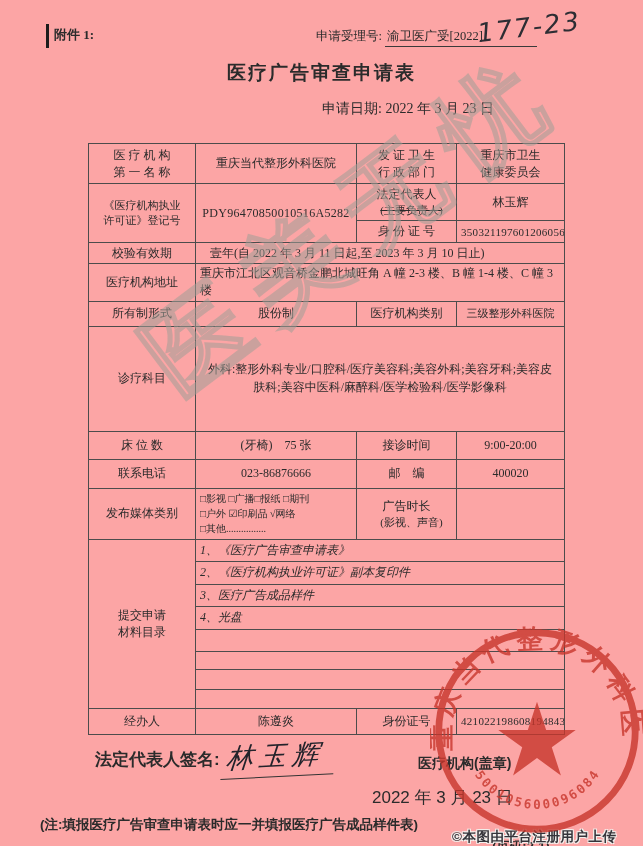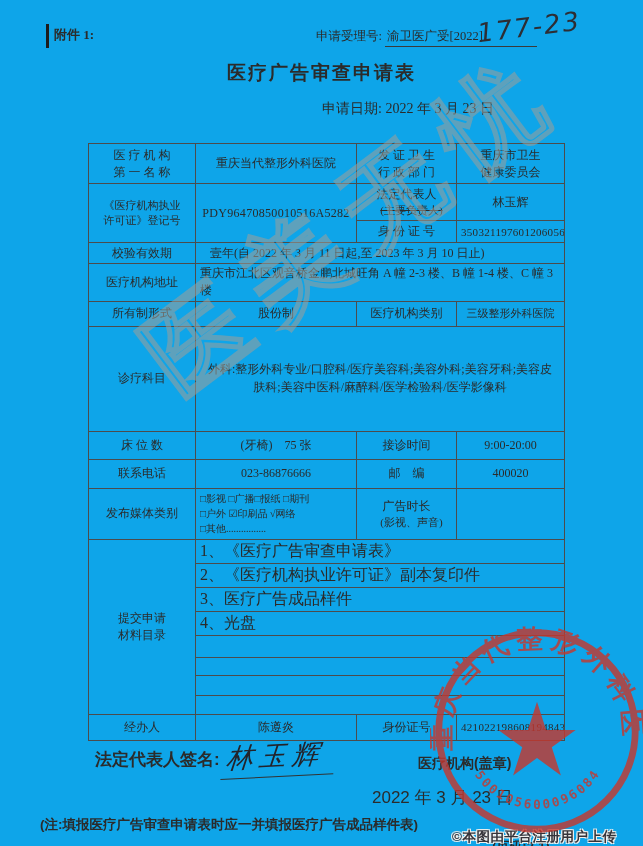--- a/index.html
+++ b/index.html
@@ -1,18 +1,18 @@
 <!DOCTYPE html>
 <html><head>
 <meta charset="utf-8">
 <style>
   html,body{margin:0;padding:0;background:#e8e6e2;}
   .page{
     position:relative;width:643px;height:846px;margin:0 auto;
-    background:#0ea5e9;overflow:hidden;
+    background:#fca5a5;overflow:hidden;
     font-family:"Liberation Serif","DejaVu Serif",serif;
     color:#2b2b2b;
   }
   .abs{position:absolute;}
   .attachment{left:54px;top:26px;font-size:13px;font-weight:bold;}
   .accept-line{left:316px;top:28px;font-size:12.5px;white-space:nowrap;}
   .accept-underline{display:inline-block;border-bottom:1px solid #3a3a3a;min-width:148px;padding:0 2px 1px 2px;position:relative;}
   .handwrite-no{
     position:absolute;left:92px;top:-16px;font-size:26px;color:#2d2d33;
     font-style:italic;transform:rotate(-7deg);letter-spacing:2px;white-space:nowrap;
@@ -30,21 +30,21 @@
     overflow:hidden;
   }
   .c-label{text-align:center;}
   .c-val{text-align:center;}
   .left-val{text-align:left;}
   .lh{line-height:1.45;}
   .small{font-size:11px;margin-left:10px;}
   .mono-num{letter-spacing:0.3px;}
   .strike{text-decoration:line-through;}
   .media-lines div{line-height:1.5;font-size:10px;}
-  .mat-cell{font-size:16px;padding-left:8px;}
+  .mat-cell{font-size:12px;padding-left:8px;font-style:italic;}
 
   .sig-label{left:95px;top:748px;font-size:17px;font-weight:bold;font-family:"Liberation Sans",sans-serif;}
   .sig-name{
     left:222px;top:738px;font-size:27px;color:#23232b;font-style:italic;
     transform:rotate(-3deg) skewX(-8deg);letter-spacing:6px;
     border-bottom:1px solid #333;padding:0 10px 2px 4px;
   }
   .seal-label{left:418px;top:755px;font-size:14px;font-weight:bold;font-family:"Liberation Sans",sans-serif;}
   .seal-date{left:372px;top:786px;font-size:17px;font-family:"Liberation Sans",sans-serif;}
   .note-line{left:40px;top:816px;font-size:13.5px;font-weight:bold;font-family:"Liberation Sans",sans-serif;}

